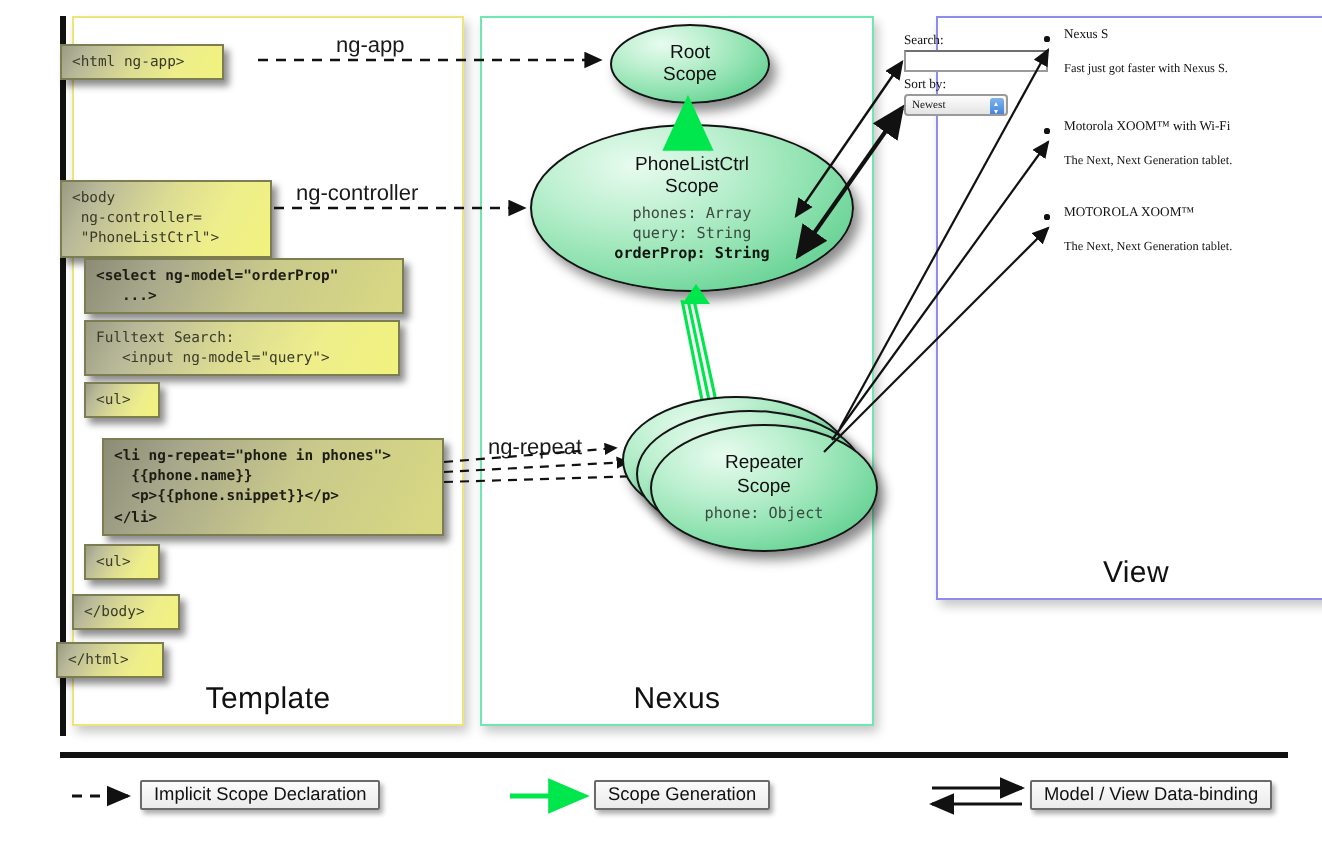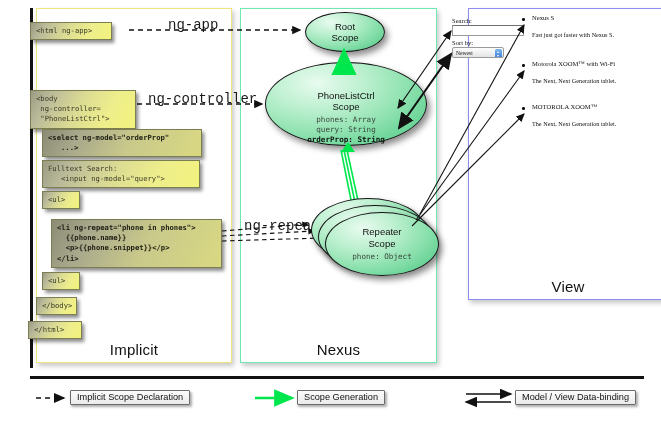--- a/index.html
+++ b/index.html
@@ -38,28 +38,28 @@
        box-shadow:3px 4px 6px rgba(0,0,0,.45);
        background:radial-gradient(ellipse at 32% 24%, #e8fbef 0%, #bdf0d0 30%, #8fe2b0 58%, #5fcf8f 86%, #4cc280 100%);
        display:flex;flex-direction:column;align-items:center;justify-content:center;
        text-align:center;}
   .ell .title{font-size:9.5px;color:#111;line-height:1.18;}
   .ell .props{font-family:"DejaVu Sans Mono","Liberation Mono",monospace;
               font-size:7.6px;line-height:1.3;color:#3b4a40;margin-top:3px;}
   .ell .props b{color:#101510;}
 
   #ell-root {left:305px;top:12px;width:78px;height:38px;}
-  #ell-ctrl {left:265px;top:62px;width:160px;height:82px;justify-content:flex-end;}
+  #ell-ctrl {left:265px;top:62px;width:160px;height:82px;}
   #ell-rep1 {left:311px;top:198px;width:112px;height:62px;z-index:2;}
   #ell-rep2 {left:318px;top:205px;width:112px;height:62px;z-index:3;}
   #ell-rep3 {left:325px;top:212px;width:112px;height:62px;z-index:4;}
 
   
-  .edge-label{position:absolute;font-family:Liberation Mono, monospace;
-              font-size:14px;color:#1a1a1a;white-space:nowrap;}
+  .edge-label{position:absolute;font-family:Liberation Sans, sans-serif;
+              font-size:11px;color:#1a1a1a;white-space:nowrap;}
 
   
   .vw-label{position:absolute;font-family:"Liberation Serif",serif;font-size:6.6px;color:#111;}
   .vw-input{position:absolute;box-sizing:border-box;background:#fff;
             border:1px solid #9a9a9a;border-top-color:#707070;}
   .vw-select{position:absolute;box-sizing:border-box;height:11px;
              border:1px solid #9a9a9a;border-radius:2px;
              background:linear-gradient(#fdfdfd,#e4e4e4);
              font-family:"Liberation Serif",serif;font-size:5.6px;color:#111;
              padding-left:3px;line-height:10px;overflow:hidden;}
@@ -119,21 +119,21 @@
 
     <path d="M344,62 L344,53" stroke="#00e64d" stroke-width="4" fill="none" marker-end="url(#ah-grn)"></path>
 
     <path d="M352,205 L341,150" stroke="#00e64d" stroke-width="1.6" fill="none"></path>
     <path d="M357,212 L344,150" stroke="#00e64d" stroke-width="1.6" fill="none"></path>
     <path d="M362,219 L347,150" stroke="#00e64d" stroke-width="1.6" fill="none"></path>
     <path d="M341,152 l7,-10 l7,10 z" fill="#00e64d"></path>
   </svg>
 
   <div class="panel" id="panel-template">
-    <div class="panel-label">Implicit</div>
+    <div class="panel-label">Template</div>
   </div>
 
   <div class="codebox" style="left:30px;top:22px;width:82px;">&lt;html ng-app&gt;</div>
 
   <div class="codebox" style="left:30px;top:90px;width:106px;">&lt;body
  ng-controller=
  "PhoneListCtrl"&gt;</div>
 
   <div class="codebox dark" style="left:42px;top:129px;width:160px;">&lt;select ng-model="orderProp"
    ...&gt;</div>
@@ -143,21 +143,21 @@
 
   <div class="codebox" style="left:42px;top:191px;width:38px;">&lt;ul&gt;</div>
 
   <div class="codebox dark" style="left:51px;top:219px;width:171px;">&lt;li ng-repeat="phone in phones"&gt;
   {{phone.name}}
   &lt;p&gt;{{phone.snippet}}&lt;/p&gt;
 &lt;/li&gt;</div>
 
   <div class="codebox" style="left:42px;top:272px;width:38px;">&lt;ul&gt;</div>
 
-  <div class="codebox" style="left:36px;top:297px;width:41px;">&lt;/body&gt;</div>
+  <div class="codebox" style="left:36px;top:297px;width:54px;">&lt;/body&gt;</div>
 
   <div class="codebox" style="left:28px;top:321px;width:54px;">&lt;/html&gt;</div>
 
   <div class="panel" id="panel-model">
     <div class="panel-label">Nexus</div>
   </div>
 
   <div class="ell" id="ell-root">
     <div class="title">Root<br>Scope</div>
   </div>

